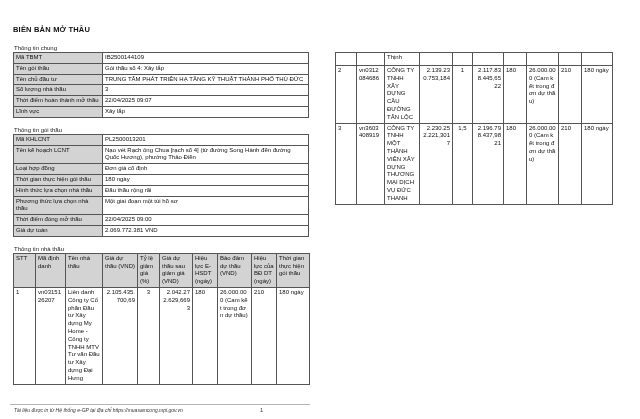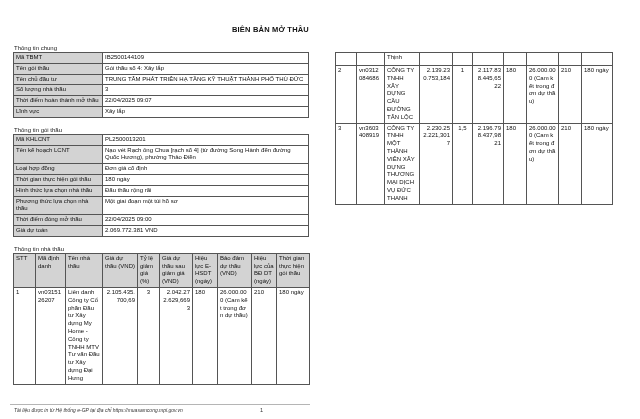--- a/index.html
+++ b/index.html
@@ -5,21 +5,21 @@
   html,body{margin:0;padding:0;}
   body{
     width:640px;height:419px;position:relative;overflow:hidden;
     background:#ffffff;
     font-family:"Liberation Sans","DejaVu Sans",sans-serif;
     color:#111111;
     -webkit-font-smoothing:antialiased;
   }
   .page-left{position:absolute;left:13px;top:0;width:296px;}
   .doc-title{
-    margin-top:25px;text-align:right;font-weight:bold;
+    margin-top:25px;text-align:left;font-weight:bold;
     font-size:7.5px;letter-spacing:.2px;color:#111;
   }
   .section-heading{
     font-size:6px;color:#222;margin:0 0 1px 1px;
   }
   .sh1{margin-top:11px;}
   .sh2{margin-top:9px;}
   .sh3{margin-top:9px;}
   table{border-collapse:collapse;table-layout:fixed;width:296px;}
   td,th{

